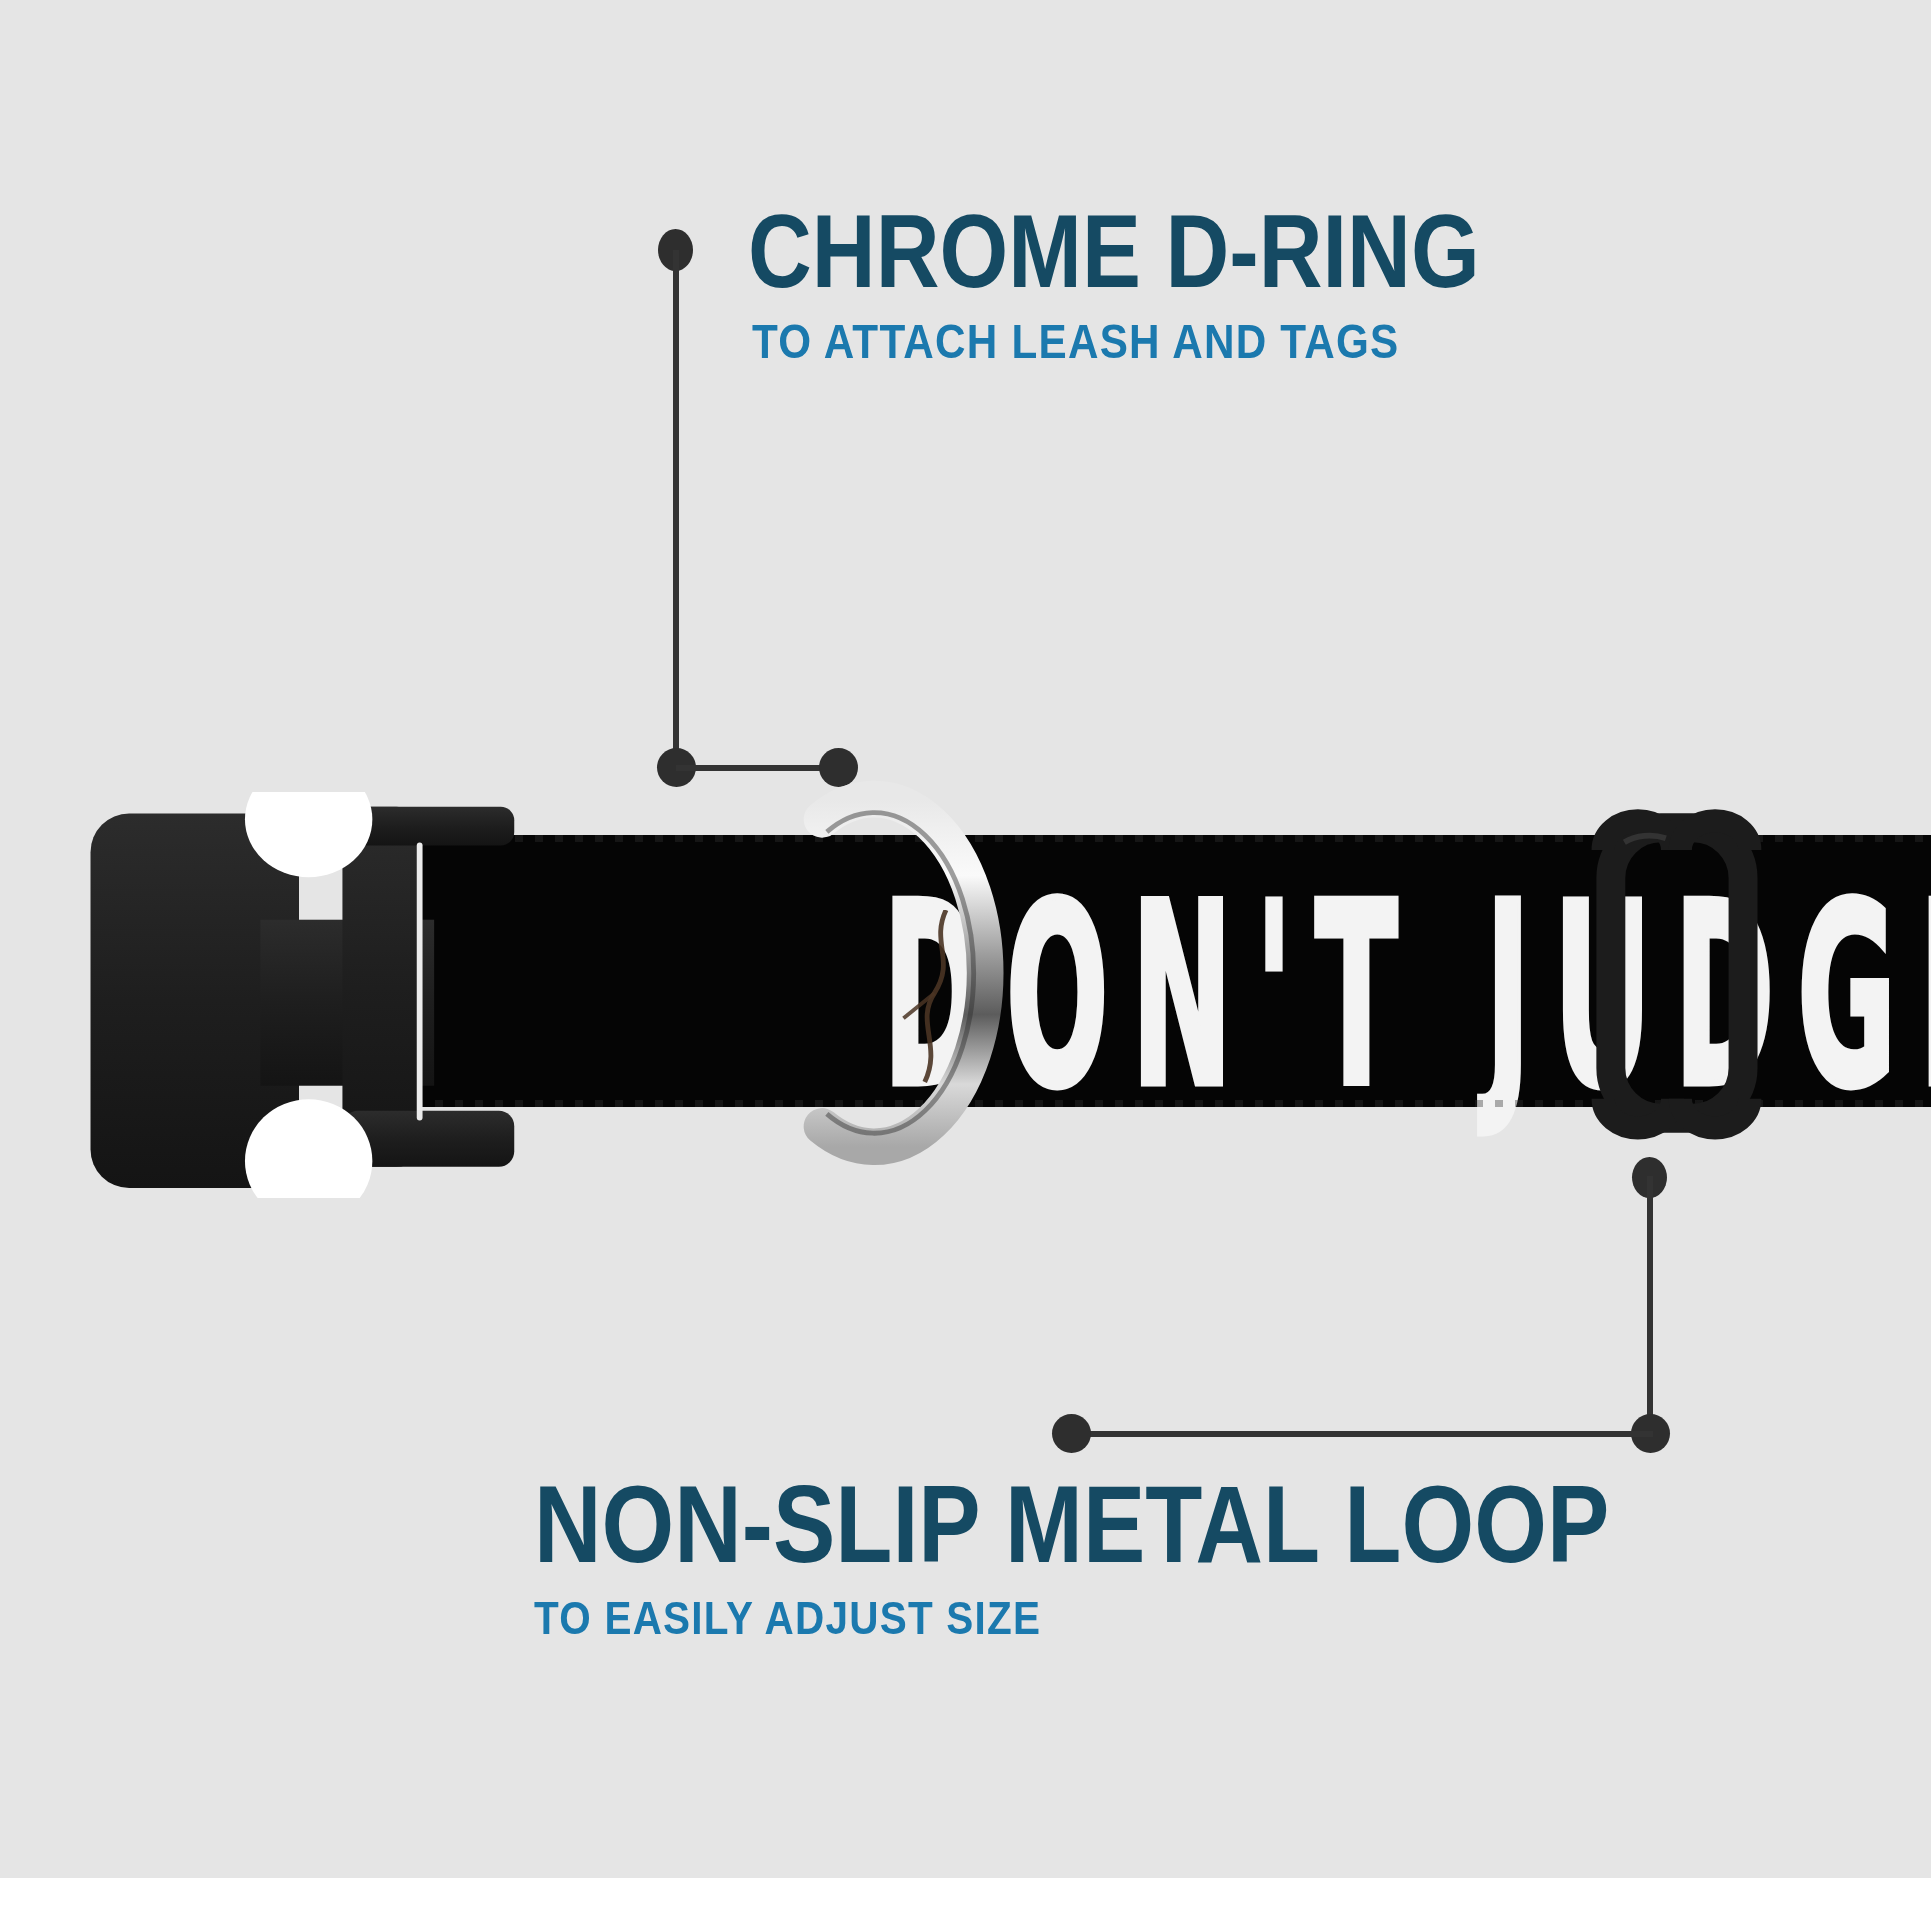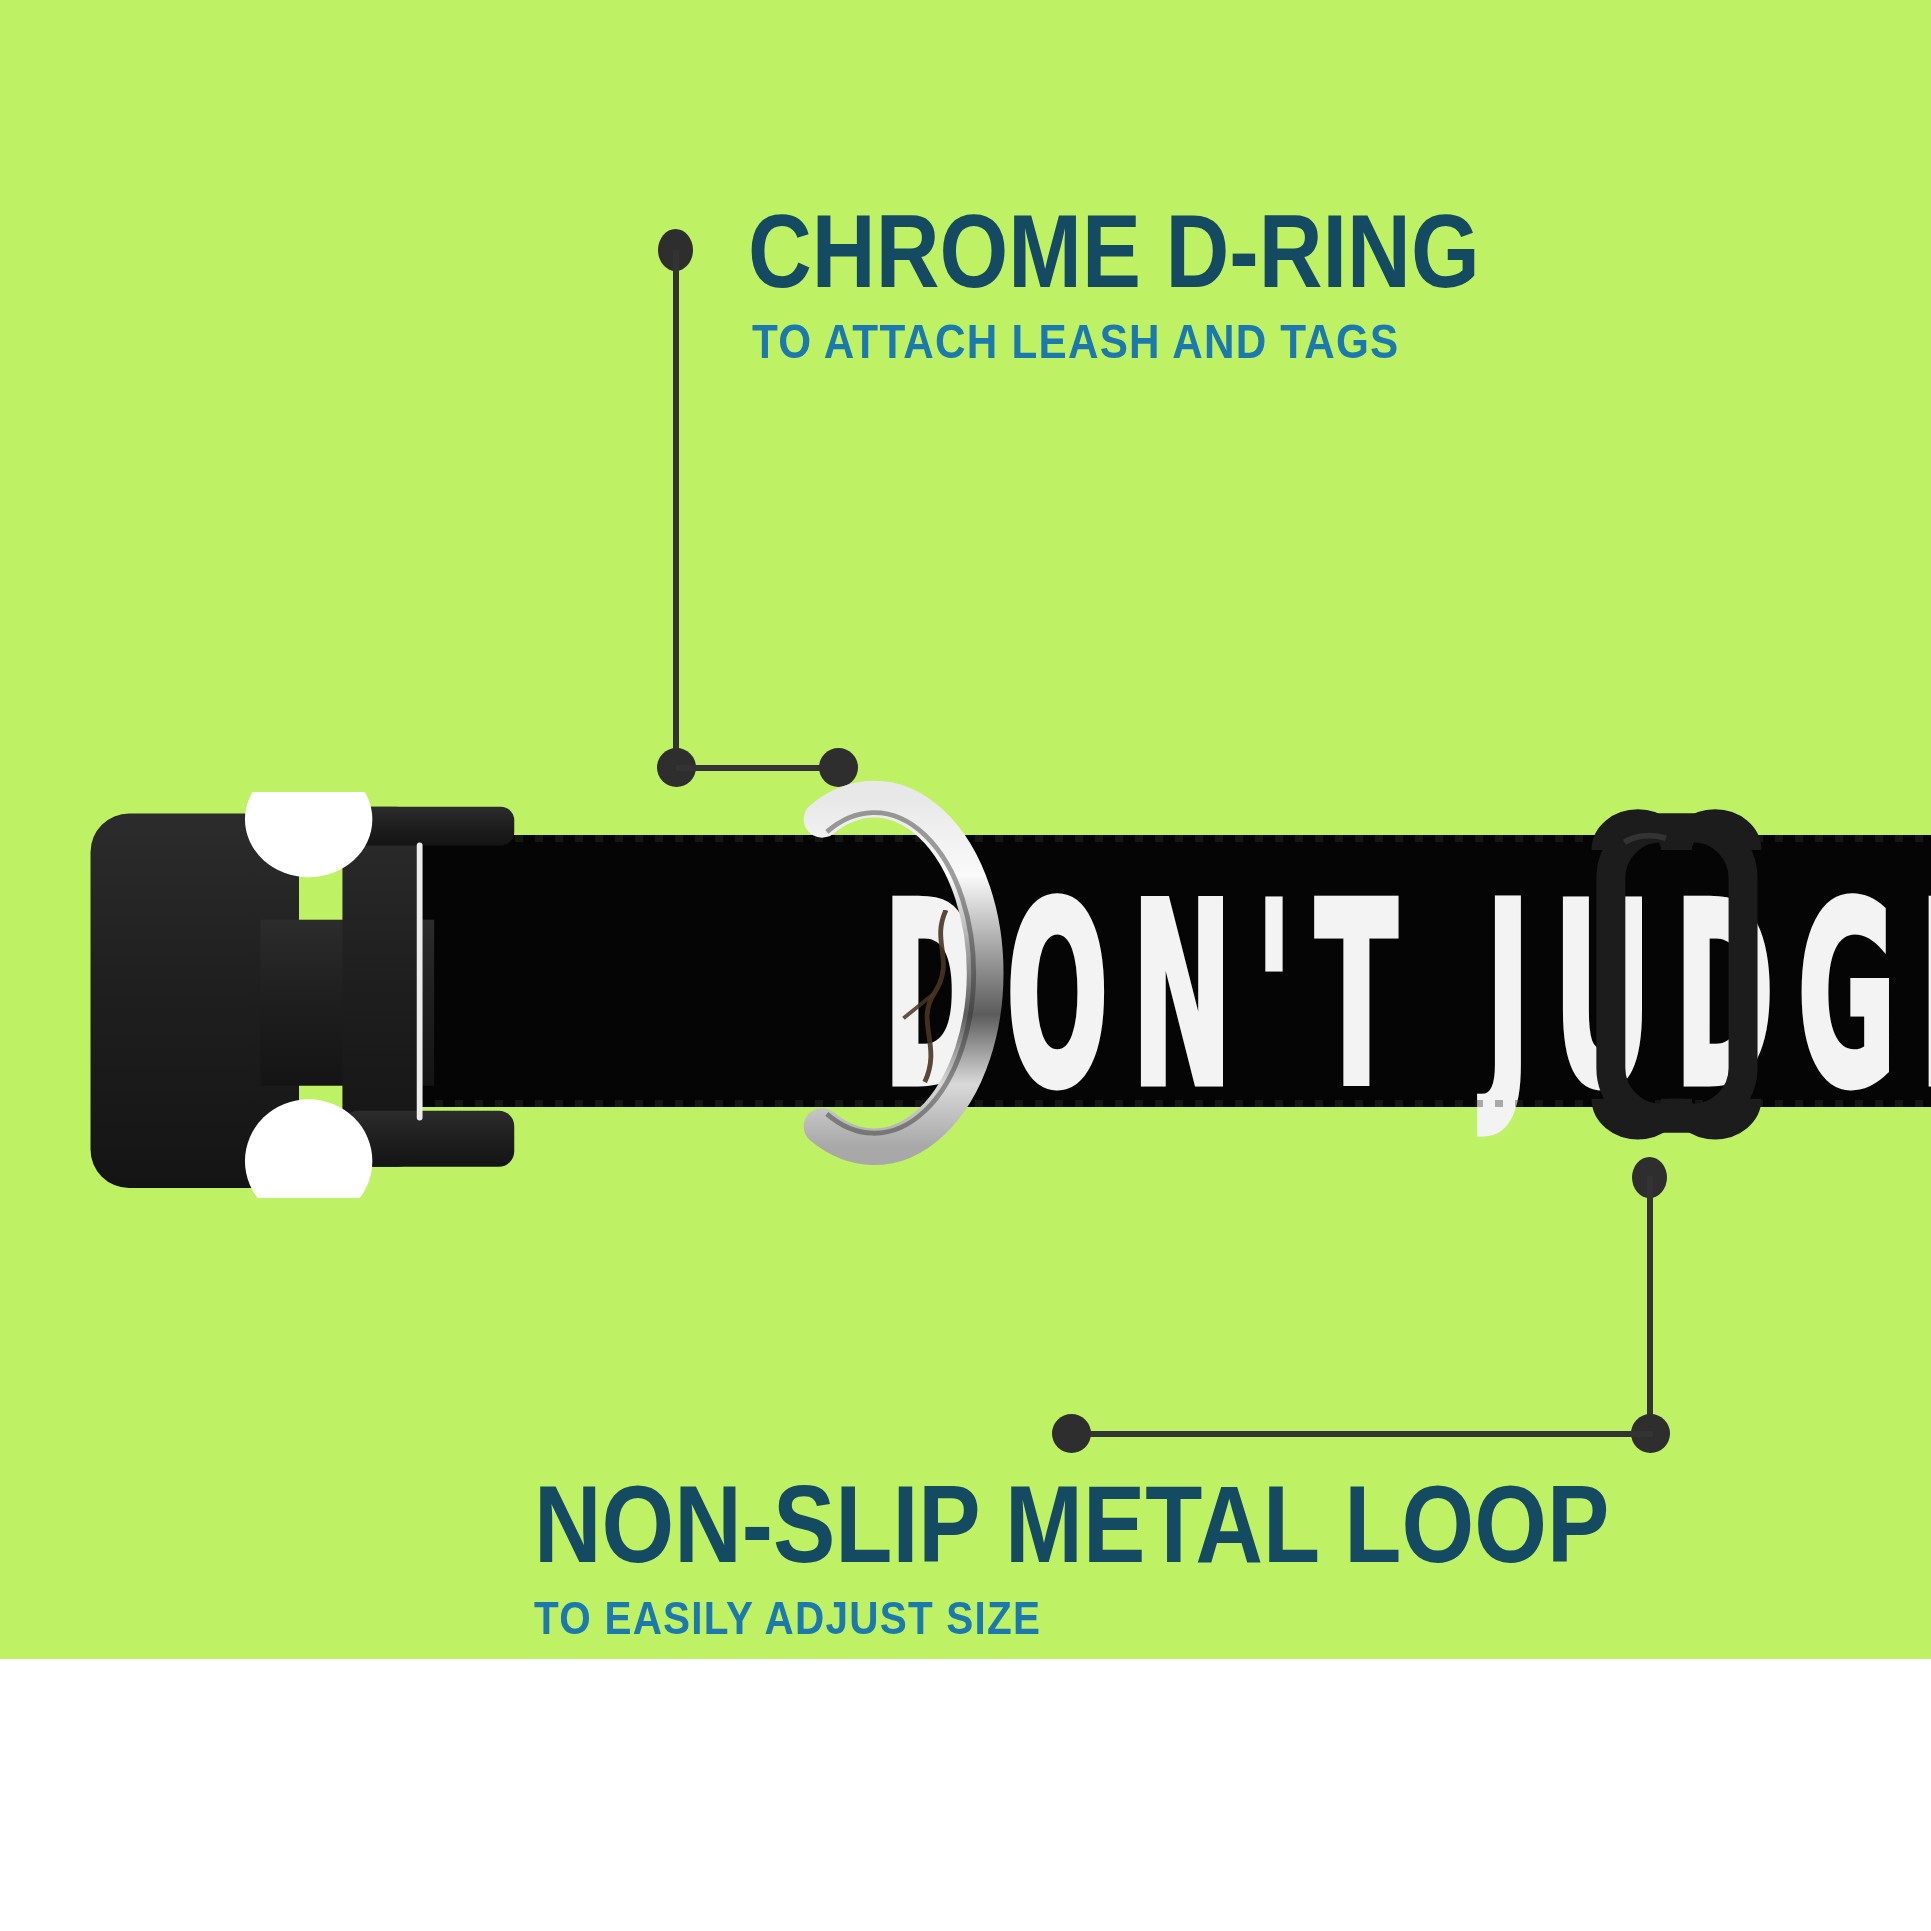--- a/index.html
+++ b/index.html
@@ -1,16 +1,16 @@
 <!DOCTYPE html>
 <html><head>
 <meta charset="utf-8">
 <style>
   html,body{margin:0;padding:0;background:#ffffff;}
-  #page{position:relative;width:1931px;height:1659px;background:#bef264;overflow:hidden;
+  #page{position:relative;width:1931px;height:1878px;background:#e5e5e5;overflow:hidden;
         font-family:"Liberation Sans",sans-serif;}
 
   
   .callout-title{position:absolute;font-weight:700;color:#154a63;line-height:1;
                  transform:scaleX(0.85);transform-origin:0 0;white-space:nowrap;letter-spacing:0;}
   .callout-sub{position:absolute;font-weight:700;color:#1b79ae;line-height:1;
                transform:scaleX(0.88);transform-origin:0 0;white-space:nowrap;letter-spacing:1.4px;}
   #dring-title{left:748px;top:199px;font-size:104px;}
   #dring-sub{left:752px;top:318px;font-size:48px;}
   #loop-title{left:534px;top:1469px;font-size:110px;}

